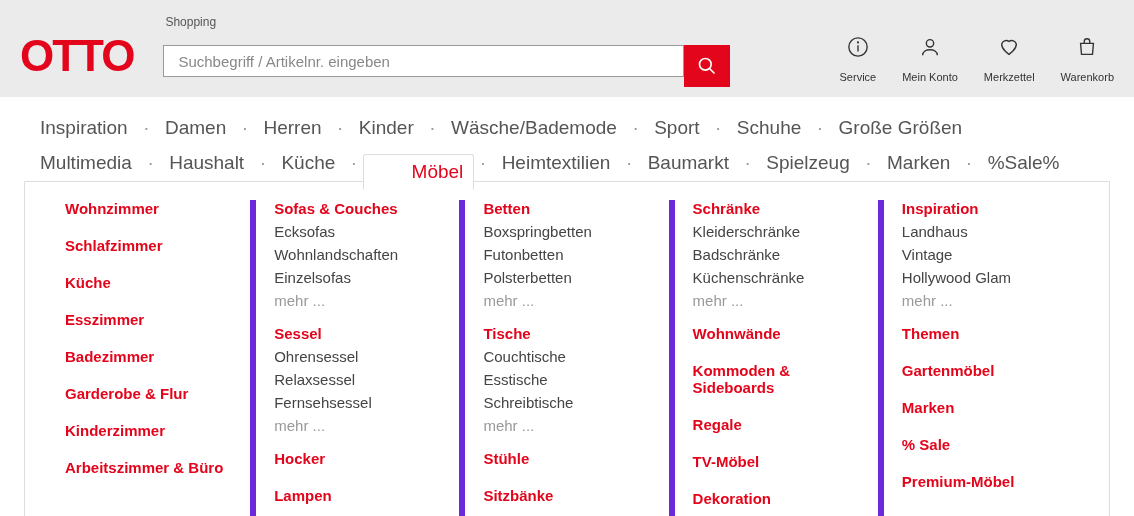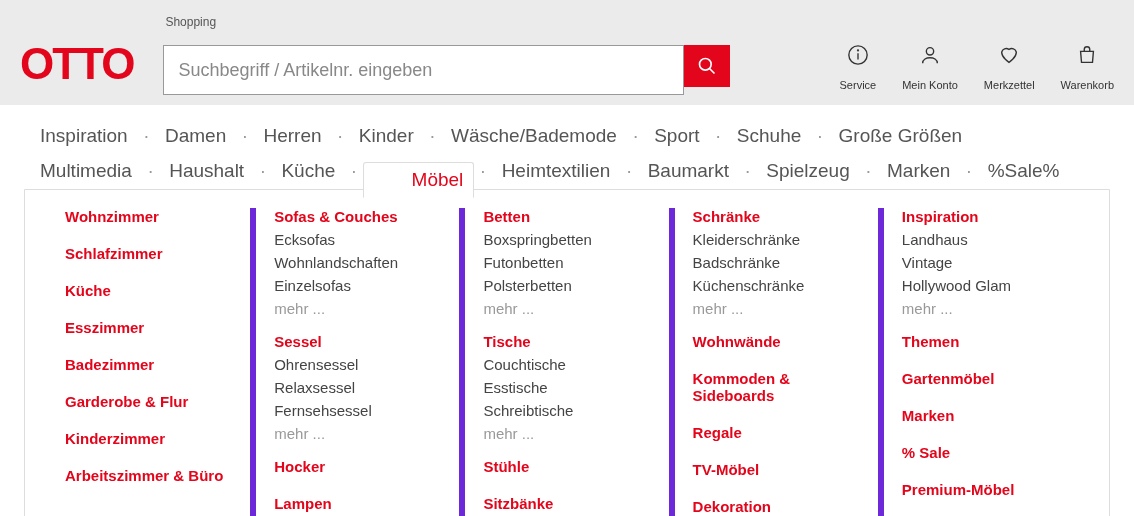--- a/index.html
+++ b/index.html
@@ -4,21 +4,21 @@
 <style>
   * { margin: 0; padding: 0; box-sizing: border-box; }
   body { font-family: Arial, Helvetica, sans-serif; background: #fff; width: 1134px; }
   
   .header-bar { display: flex; align-items: flex-end; background: #ebebeb; padding: 15px 20px 10px 20px; }
   .logo { font-size: 44px; font-weight: 900; color: #e3051b; letter-spacing: -2px; margin-right: 30px; padding-bottom: 6px; font-stretch: condensed; }
   
   .search-area { flex: 1; display: flex; flex-direction: column; }
   .shopping-label { font-size: 12px; color: #555; margin-bottom: 16px; padding-left: 2px; }
   .search-row { display: flex; }
-  .search-input { flex: 1; height: 50px; border: 1px solid #999; padding: 0 14px; font-size: 18px; color: #333; outline: none; }
+  .search-input { flex: 1; height: 32px; border: 1px solid #999; padding: 0 14px; font-size: 15px; color: #333; outline: none; }
   .search-input::placeholder { color: #888; }
   .search-btn { width: 46px; height: 42px; background: #e3051b; border: none; display: flex; align-items: center; justify-content: center; cursor: pointer; }
   .search-btn svg { width: 20px; height: 20px; stroke: #fff; stroke-width: 2; fill: none; }
   
   .header-icons { display: flex; gap: 26px; margin-left: 110px; padding-bottom: 4px; }
   .hicon { display: flex; flex-direction: column; align-items: center; gap: 13px; cursor: pointer; }
   .hicon svg { width: 22px; height: 22px; stroke: #333; stroke-width: 1.5; fill: none; }
   .hicon-label { font-size: 11px; color: #333; }
   
   .main-nav { padding: 14px 30px 0 30px; }

